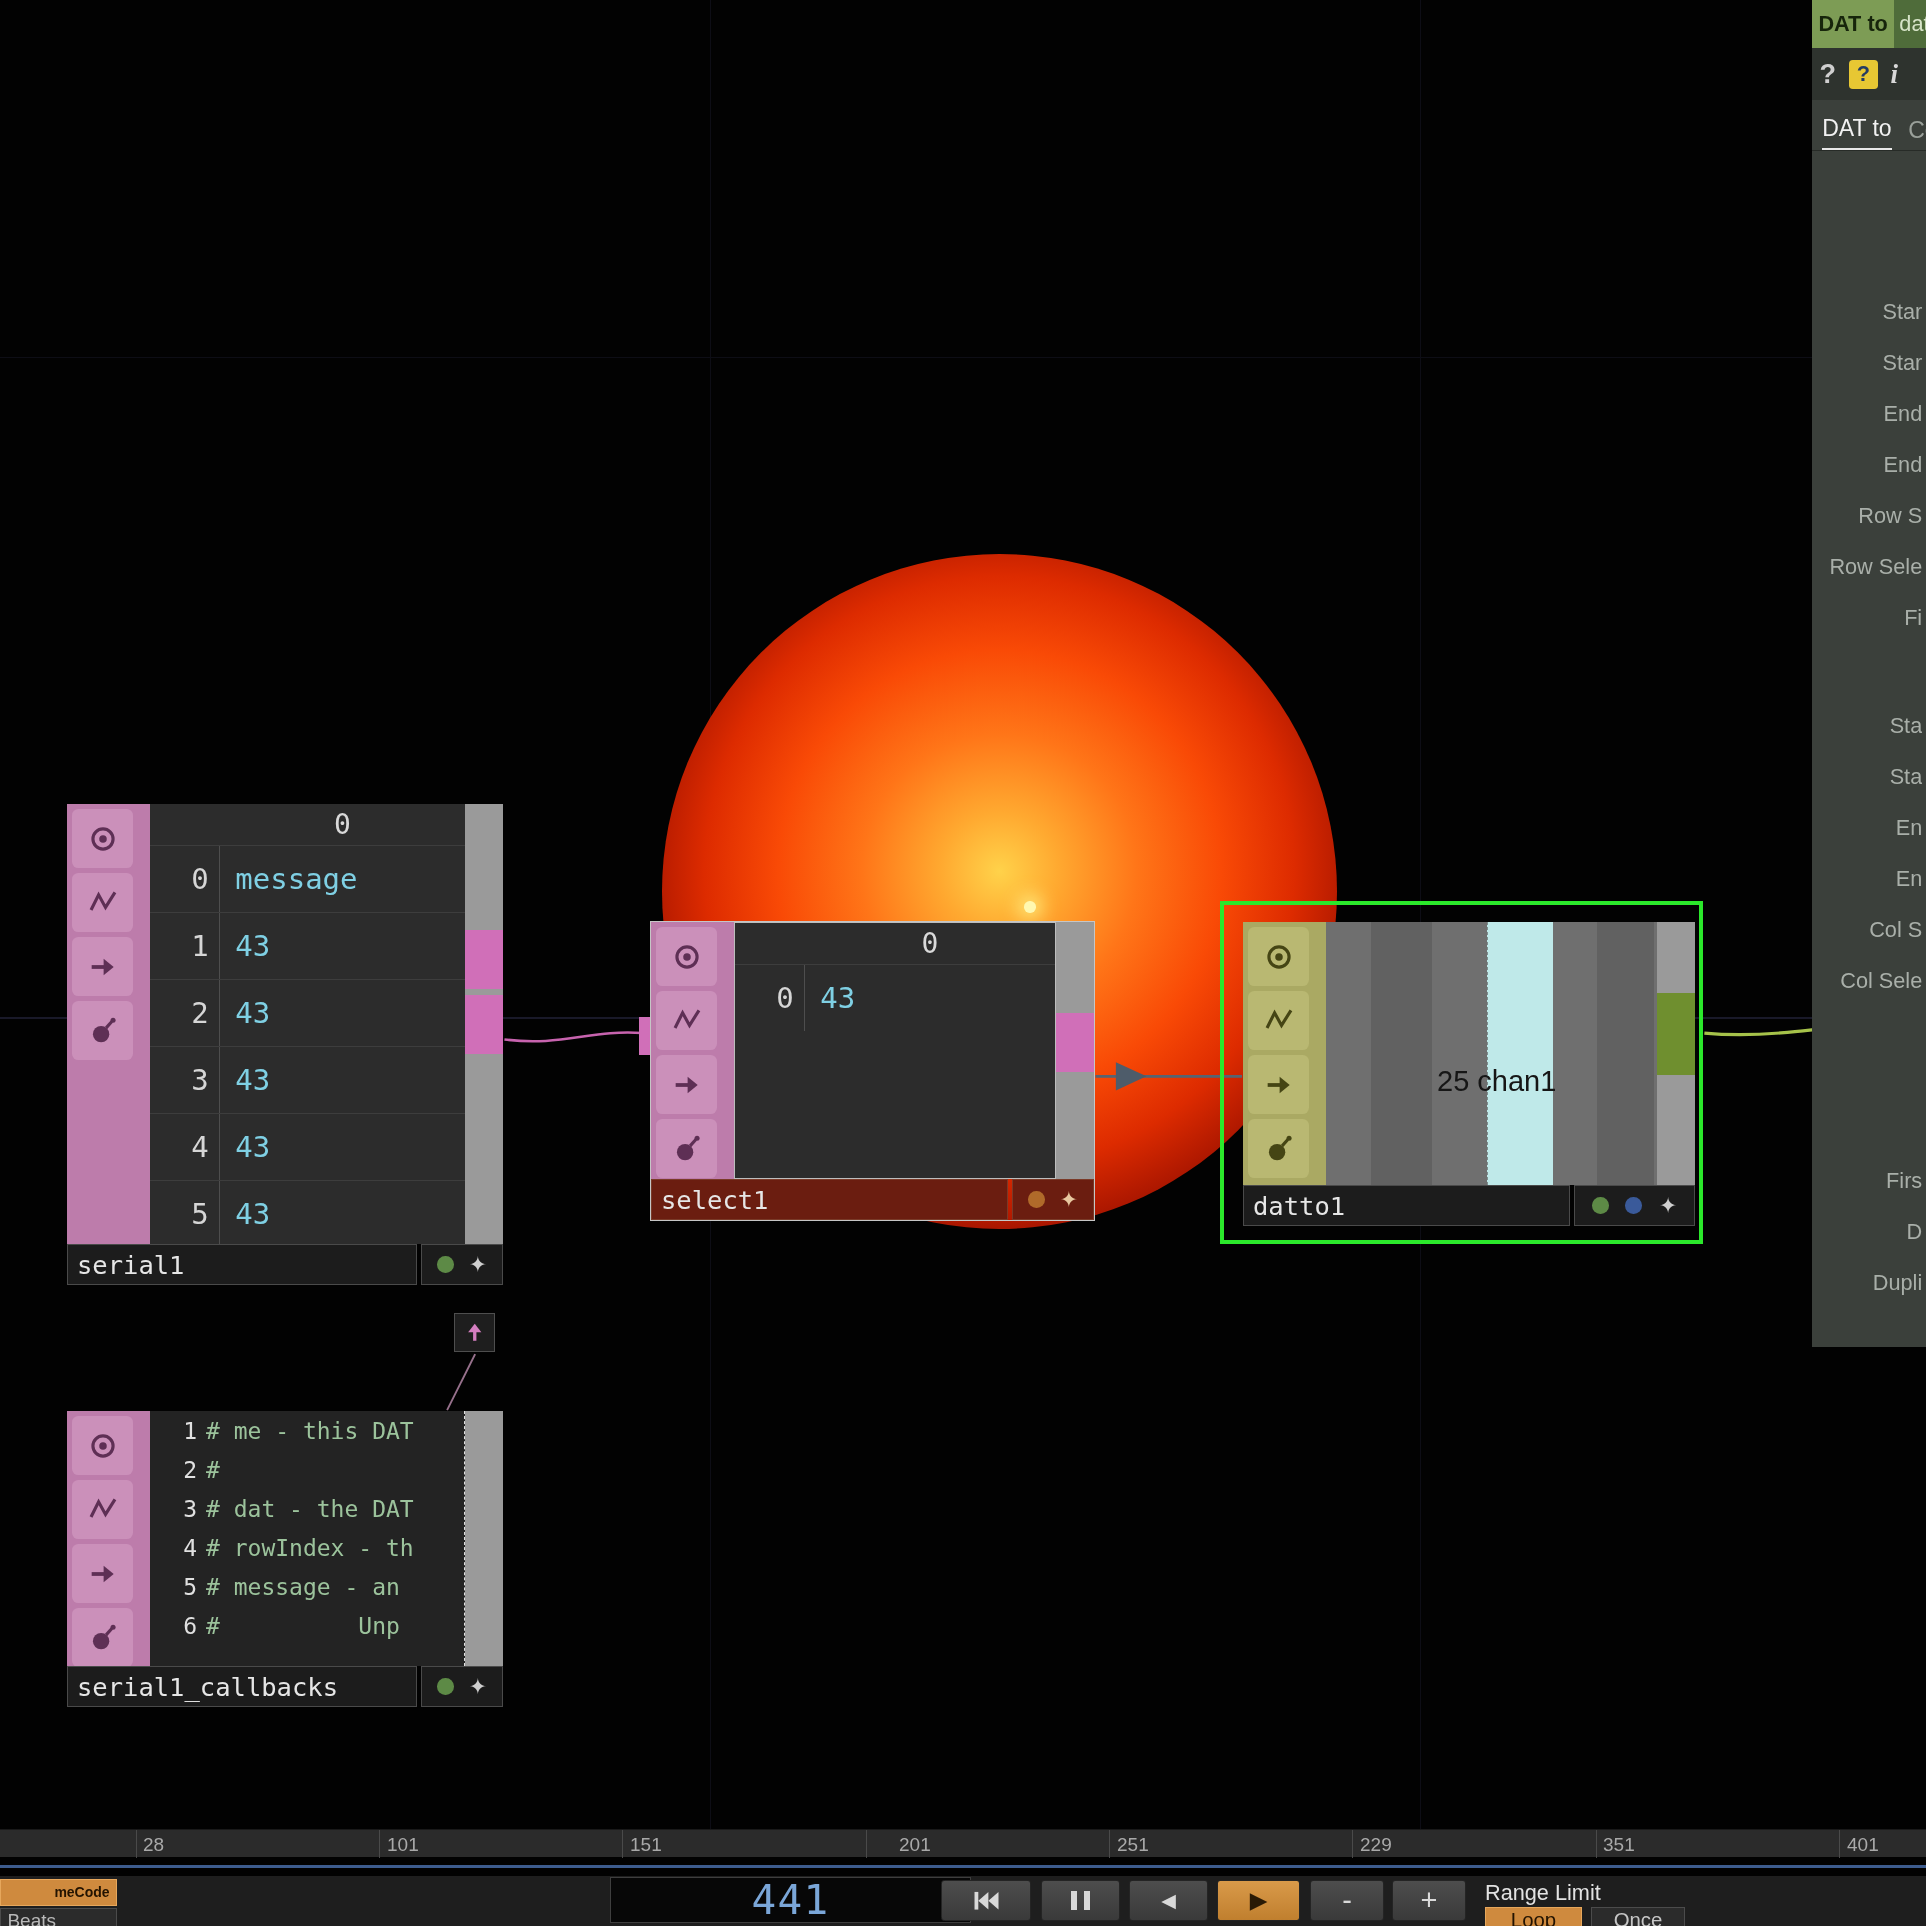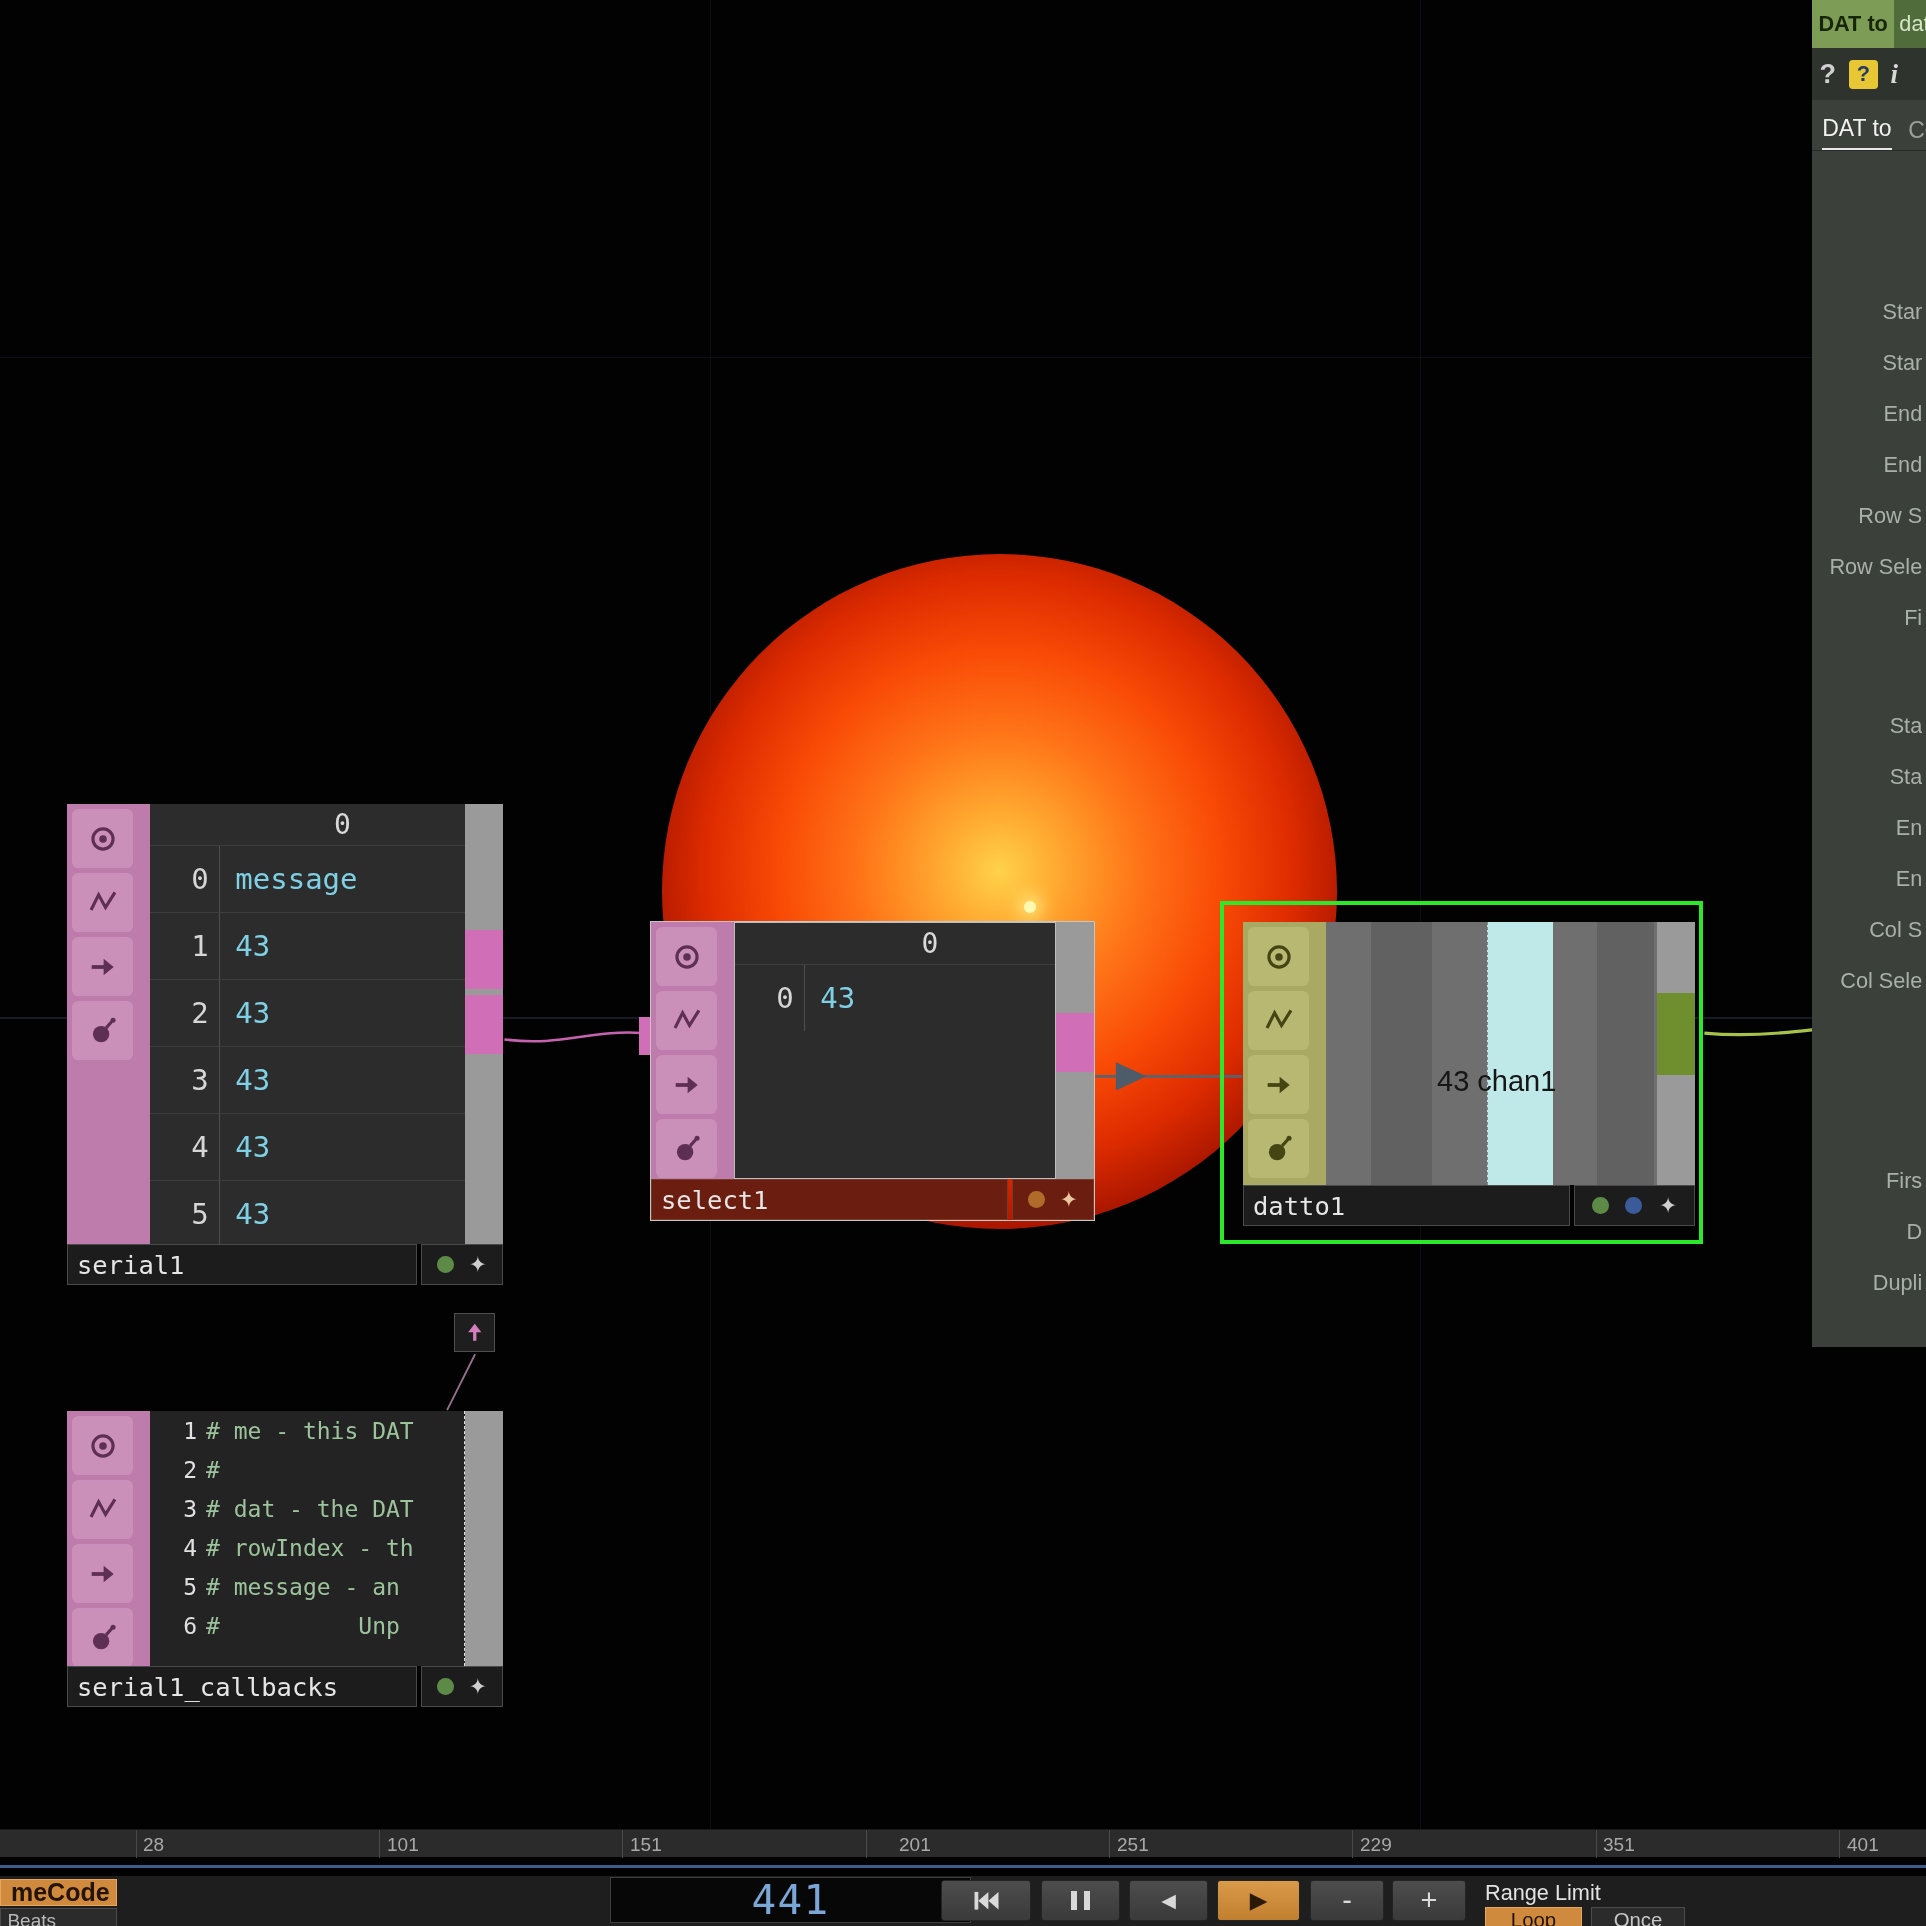--- a/index.html
+++ b/index.html
@@ -96,21 +96,21 @@
 
   
   .ruler{position:absolute;left:0;top:1829px;width:1926px;height:28px;background:#2b2b2b;
     border-top:1.3px solid #1a1a1a;box-sizing:border-box;}
   .tick{position:absolute;top:3.8px;color:#a9a9a9;font-size:19px;}
   .tickline{position:absolute;top:0;width:1.3px;height:28px;background:#4a4a4a;}
   .playline{position:absolute;left:0;top:1865px;width:1926px;height:3.2px;background:#3d5c8e;}
 
   .transport{position:absolute;left:0;top:1876px;width:1926px;height:50px;background:#1e1e1e;overflow:hidden;}
   .tc-mode{position:absolute;left:0;top:2.5px;width:117px;height:27px;background:#cf8a3e;
-    border:1.3px solid #e6a75c;box-sizing:border-box;color:#231300;font-size:25px;font-weight:bold;
+    border:1.3px solid #e6a75c;box-sizing:border-box;color:#231300;font-size:14px;font-weight:bold;
     display:flex;align-items:center;justify-content:flex-end;padding-right:6.4px;overflow:hidden;}
   .tc-beats{position:absolute;left:0;top:32px;width:117px;height:25.5px;background:#2b2b2b;
     border:1.3px solid #4b4b4b;box-sizing:border-box;color:#b9b9b9;font-size:19px;display:flex;
     align-items:center;padding-left:6.4px;}
   .display{position:absolute;top:1.3px;height:46px;background:#070707;border:1.3px solid #3e3e3e;
     box-sizing:border-box;color:#7aa6d8;font-family:"DejaVu Sans Mono",monospace;font-size:41px;
     display:flex;align-items:center;justify-content:center;letter-spacing:6.4px;}
   .tbtn{position:absolute;top:3.8px;height:41px;background:linear-gradient(#4d4d4d,#3a3a3a);
     border:1.3px solid #242424;border-radius:3.2px;box-sizing:border-box;color:#d9d9d9;display:flex;
     align-items:center;justify-content:center;font-size:23px;}
@@ -368,21 +368,21 @@
               <circle cx="24" cy="32" r="13" fill="currentColor"></circle>
               <path d="M32 22 L41 12" stroke="currentColor" stroke-width="5" fill="none"></path>
               <circle cx="43" cy="10" r="4" fill="currentColor"></circle>
             </svg>
           </div>
       </div>
       <div class="chopview">
         <div class="chopband" style="left:45px;width:61px;background:#616161"></div>
         <div class="chopband" style="left:271px;width:57px;background:#616161"></div>
         <div class="chopband" style="left:161px;width:65px;background:#bfe9e9;border-left:1.9px dashed #7c8c8c"></div>
-        <span class="choplabel">43 chan1</span>
+        <span class="choplabel">25 chan1</span>
       </div>
       <div class="iostrip">
         <div class="ioblock" style="top:71px;height:82px;background:#6f8f2f"></div>
       </div>
     </div>
     <div class="namebar">
       <div class="namebox">datto1</div>
       <div class="flagbox wide">
         <span class="dotflag" style="background:#5d8a46"></span>
         <span class="dotflag" style="background:#3a5a9a"></span>

